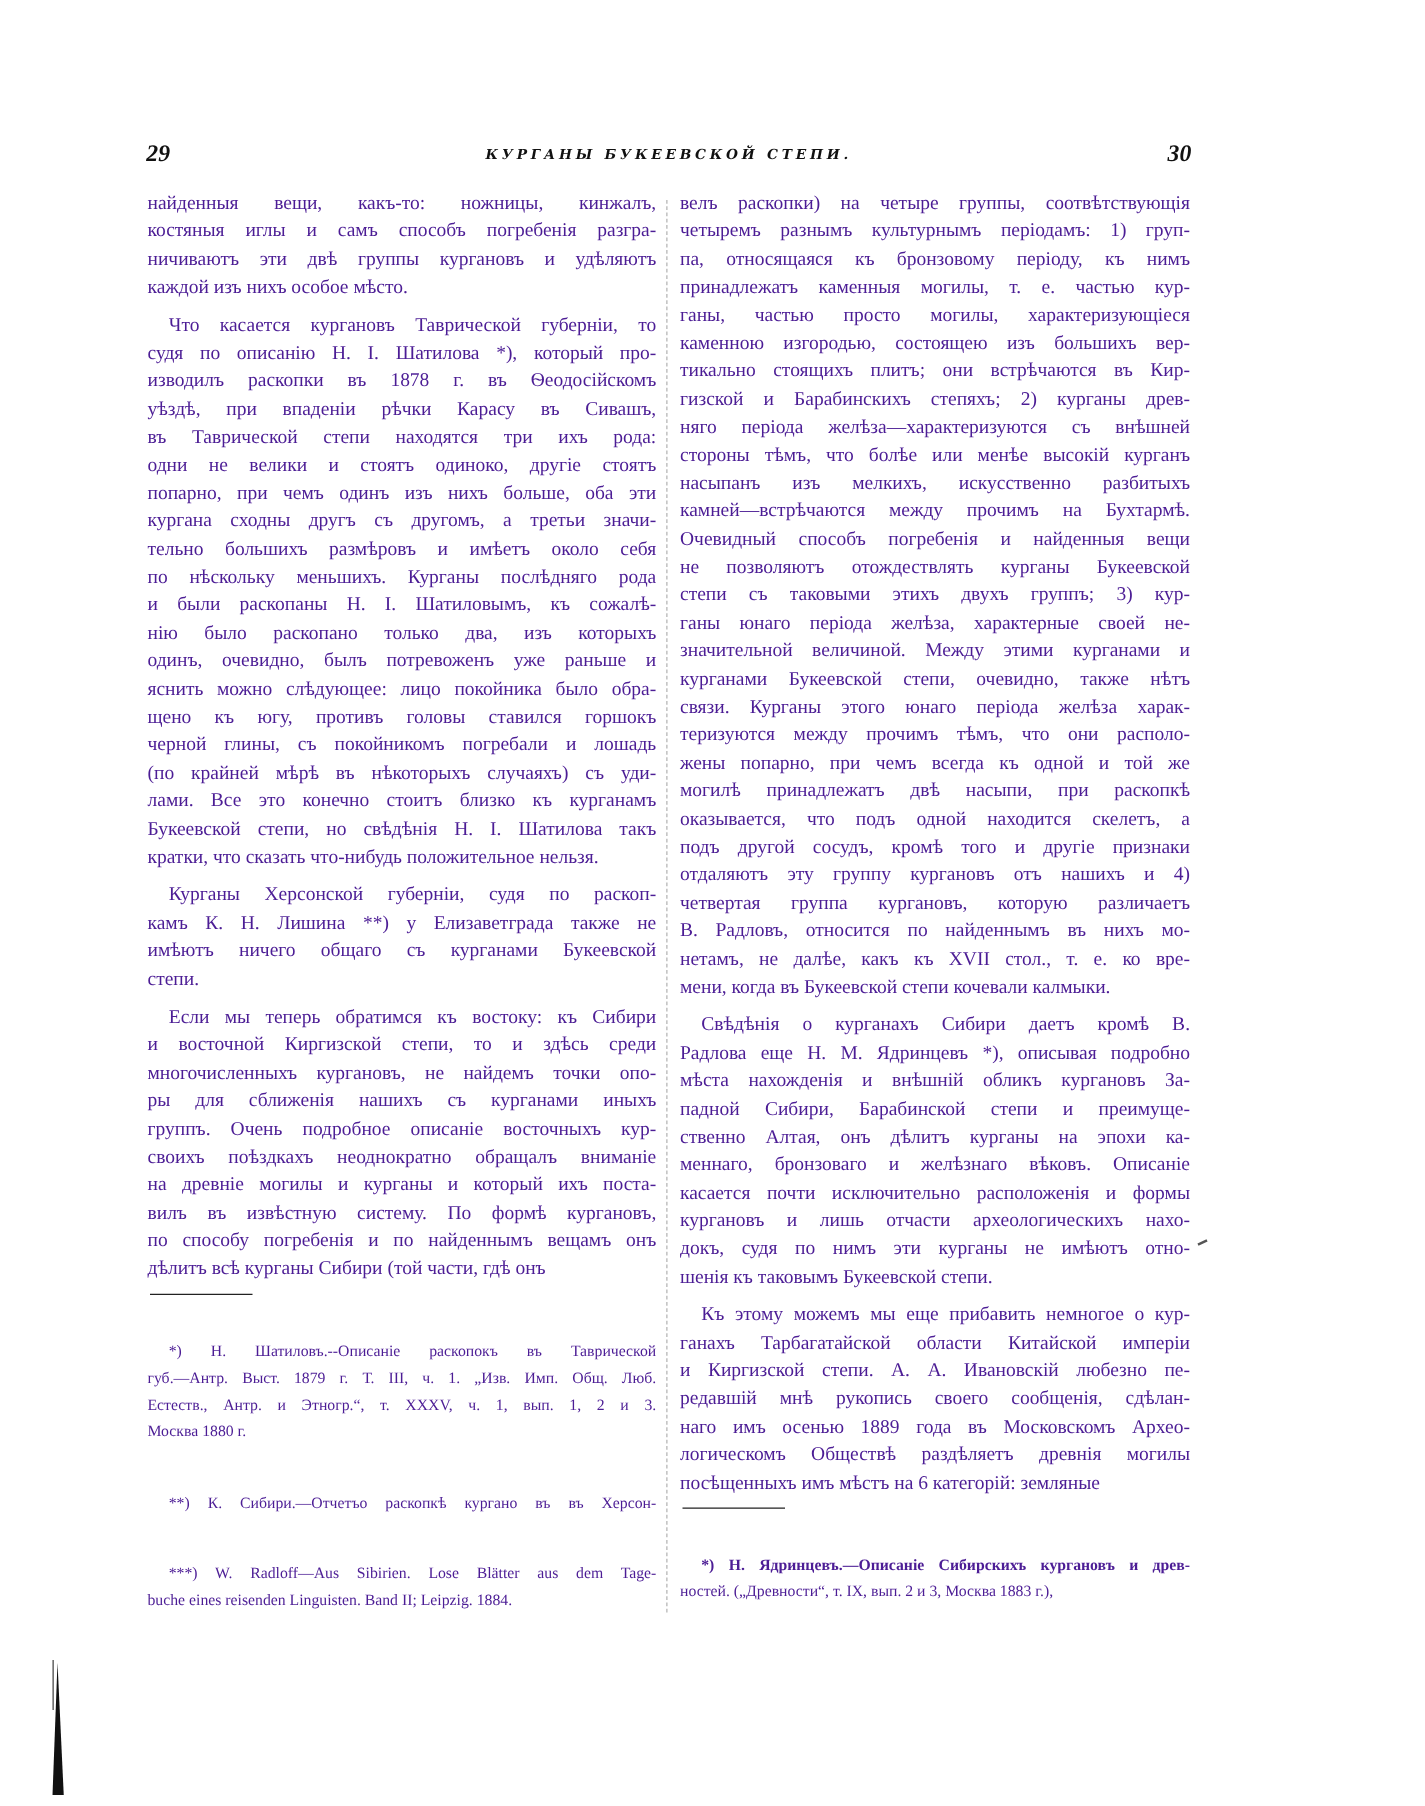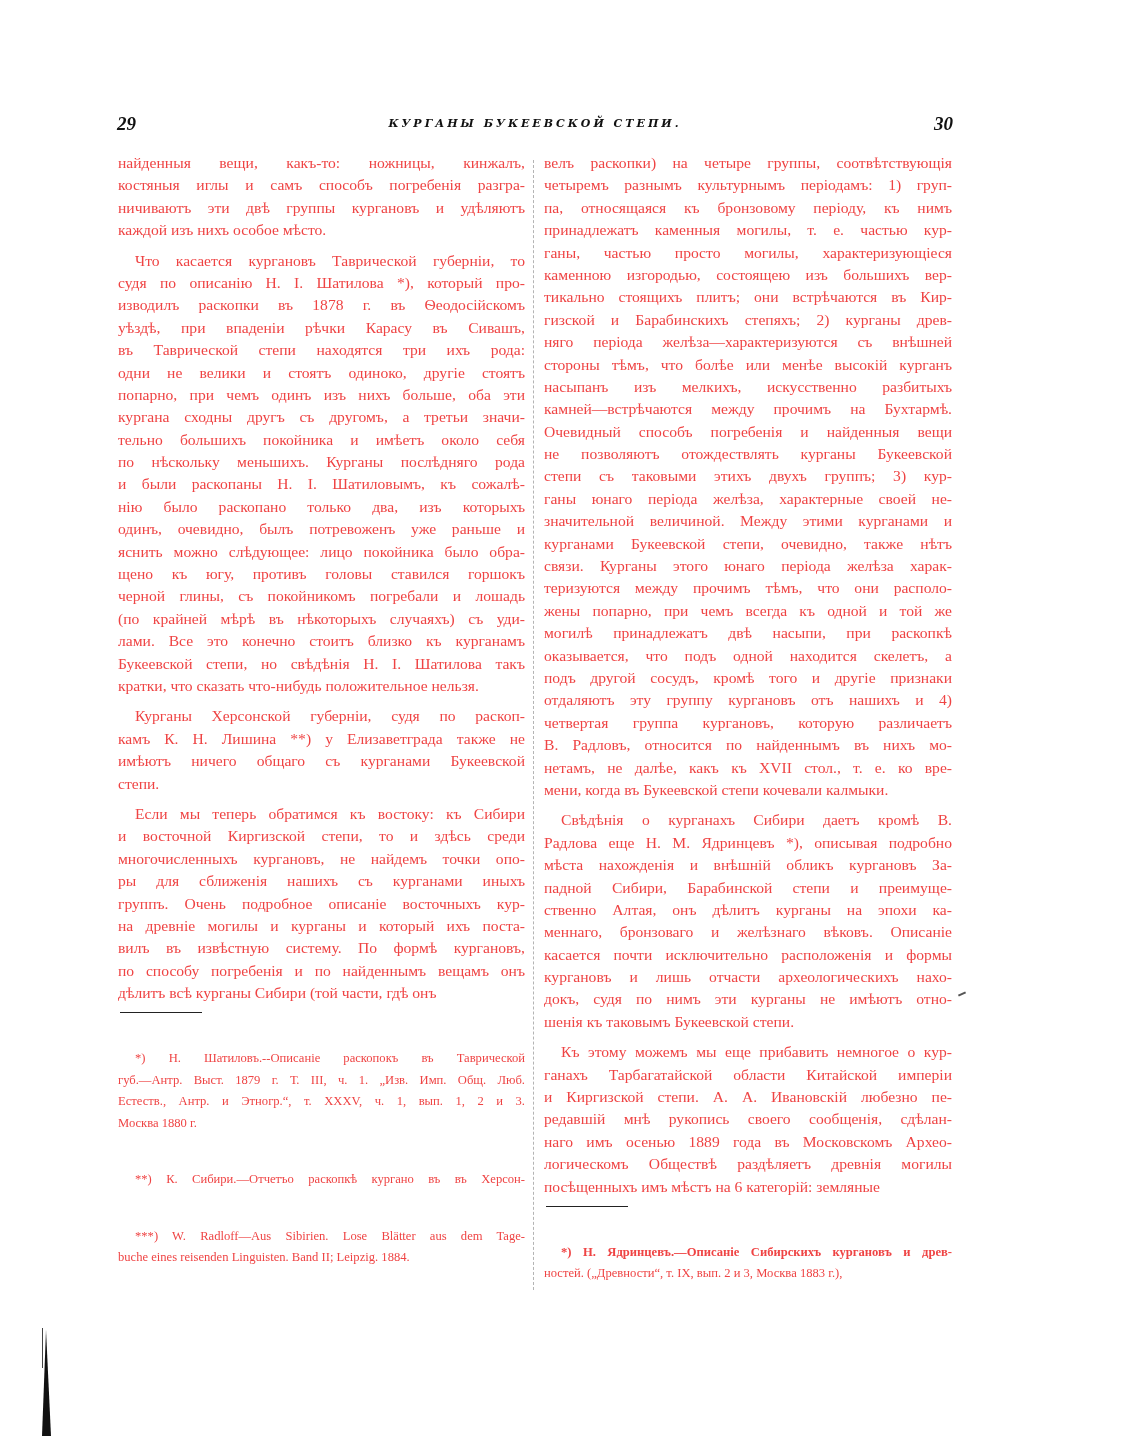--- a/index.html
+++ b/index.html
@@ -2,21 +2,21 @@
 <html><head>
 <meta charset="utf-8">
 <style>
   html, body { margin: 0; padding: 0; background: #fff; }
   body { width: 1140px; height: 1445px; position: relative; overflow: hidden; color: #111; font-family: "DejaVu Serif", "Liberation Serif", serif; }
   .header { position: absolute; top: 113px; left: 117px; width: 836px; height: 30px; font-style: italic; }
   .pnum { position: absolute; top: 0; font-size: 19px; font-family: "Liberation Serif", serif; font-weight: bold; }
   .pnum.left { left: 0; }
   .pnum.right { right: 0; margin-left: 18px; }
   .running-title { position: absolute; left: 0; right: 0; top: 4px; text-align: center; font-size: 11px; letter-spacing: 3px; font-weight: bold; font-family: "DejaVu Serif", serif; }
-  .col { position: absolute; top: 152px; font-family: "Liberation Serif", serif; font-size: 15.6px; line-height: 22.4px; color: #ef4444; }
+  .col { position: absolute; top: 152px; font-family: "Liberation Serif", serif; font-size: 15.6px; line-height: 22.4px; color: #4c1d95; }
   .col.left { left: 118px; width: 407px; }
   .col.right { left: 544px; width: 408px; }
   .line { white-space: nowrap; text-align: justify; text-align-last: justify; height: 22.4px; overflow: visible; }
   .line.last { text-align-last: left; }
   .line.indent { padding-left: 17px; }
   .gap { height: 8px; }
   .fn-rule { width: 82px; height: 0; border-top: 1px solid #222; margin: 8px 0 8px 2px; }
   .fn { font-size: 12.6px; line-height: 21.5px; margin-top: 35px; }
   .col-divider { position: absolute; left: 533px; top: 160px; width: 0; height: 1130px; border-left: 1px dashed #777; opacity: .55; }
   .margin-mark { position: absolute; left: 42px; top: 1330px; width: 0; height: 0; border-left: 4px solid transparent; border-right: 5px solid transparent; border-bottom: 106px solid #111; }
@@ -44,21 +44,21 @@
     <div class="gap"></div>
     <div>
       <div class="line indent">Что касается кургановъ Таврической губерніи, то</div>
       <div class="line">судя по описанію Н. І. Шатилова *), который про-</div>
       <div class="line">изводилъ раскопки въ 1878 г. въ Ѳеодосійскомъ</div>
       <div class="line">уѣздѣ, при впаденіи рѣчки Карасу въ Сивашъ,</div>
       <div class="line">въ Таврической степи находятся три ихъ рода:</div>
       <div class="line">одни не велики и стоятъ одиноко, другіе стоятъ</div>
       <div class="line">попарно, при чемъ одинъ изъ нихъ больше, оба эти</div>
       <div class="line">кургана сходны другъ съ другомъ, а третьи значи-</div>
-      <div class="line">тельно большихъ покойника и имѣетъ около себя</div>
+      <div class="line">тельно большихъ размѣровъ и имѣетъ около себя</div>
       <div class="line">по нѣскольку меньшихъ. Курганы послѣдняго рода</div>
       <div class="line">и были раскопаны Н. І. Шатиловымъ, къ сожалѣ-</div>
       <div class="line">нію было раскопано только два, изъ которыхъ</div>
       <div class="line">одинъ, очевидно, былъ потревоженъ уже раньше и</div>
       <div class="line">яснить можно слѣдующее: лицо покойника было обра-</div>
       <div class="line">щено къ югу, противъ головы ставился горшокъ</div>
       <div class="line">черной глины, съ покойникомъ погребали и лошадь</div>
       <div class="line">(по крайней мѣрѣ въ нѣкоторыхъ случаяхъ) съ уди-</div>
       <div class="line">лами. Все это конечно стоитъ близко къ курганамъ</div>
       <div class="line">Букеевской степи, но свѣдѣнія Н. І. Шатилова такъ</div>
@@ -71,20 +71,21 @@
       <div class="line">имѣютъ ничего общаго съ курганами Букеевской</div>
       <div class="line last">степи.</div>
     </div>
     <div class="gap"></div>
     <div>
       <div class="line indent">Если мы теперь обратимся къ востоку: къ Сибири</div>
       <div class="line">и восточной Киргизской степи, то и здѣсь среди</div>
       <div class="line">многочисленныхъ кургановъ, не найдемъ точки опо-</div>
       <div class="line">ры для сближенія нашихъ съ курганами иныхъ</div>
       <div class="line">группъ. Очень подробное описаніе восточныхъ кур-</div>
+      <div class="line">своихъ поѣздкахъ неоднократно обращалъ вниманіе</div>
       <div class="line">на древніе могилы и курганы и который ихъ поста-</div>
       <div class="line">вилъ въ извѣстную систему. По формѣ кургановъ,</div>
       <div class="line">по способу погребенія и по найденнымъ вещамъ онъ</div>
       <div class="line last">дѣлитъ всѣ курганы Сибири (той части, гдѣ онъ</div>
     </div>
     <div class="fn-rule"></div>
     <div class="fn">
       <div class="line indent" style="height: 21.5px;">*) Н. Шатиловъ.--Описаніе раскопокъ въ Таврической</div>
       <div class="line" style="height: 21.5px;">губ.—Антр. Выст. 1879 г. Т. III, ч. 1. „Изв. Имп. Общ. Люб.</div>
       <div class="line" style="height: 21.5px;">Естеств., Антр. и Этногр.“, т. XXXV, ч. 1, вып. 1, 2 и 3.</div>

